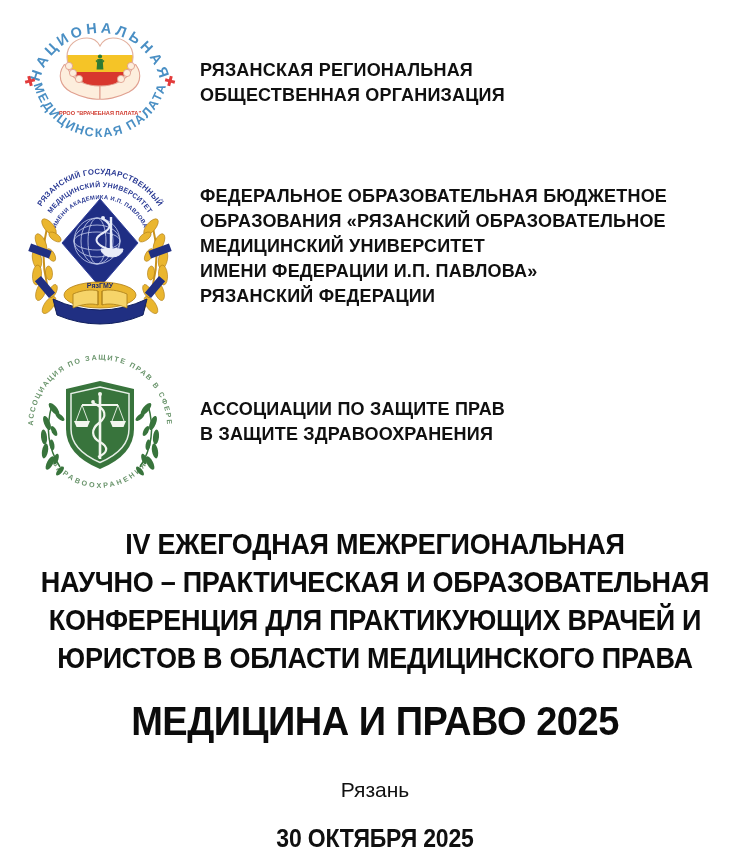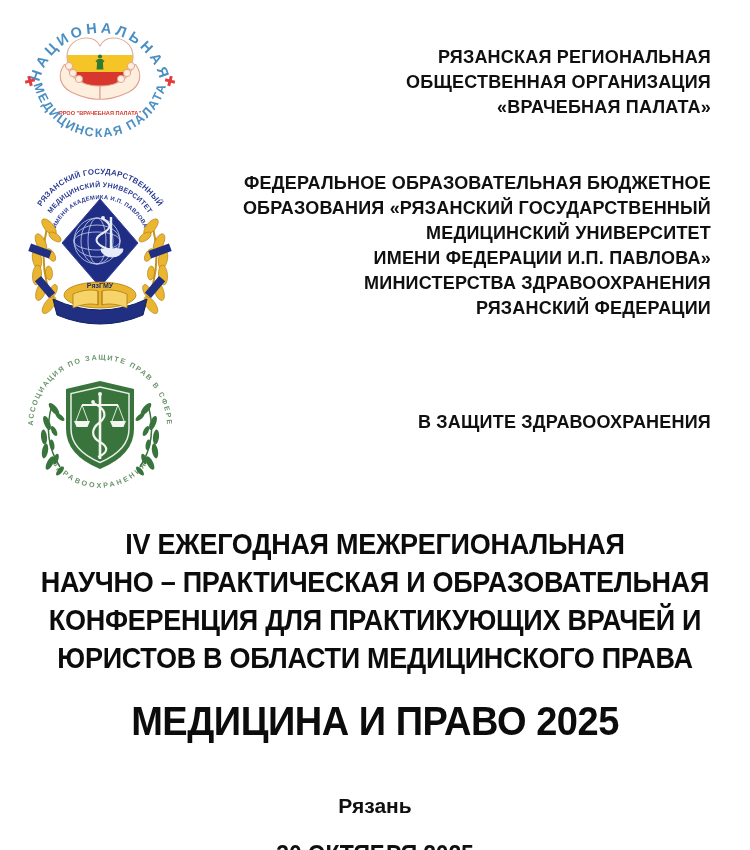--- a/index.html
+++ b/index.html
@@ -5,31 +5,31 @@
   html,body{margin:0;padding:0;background:#ffffff;}
   .page{
     position:relative;width:750px;height:850px;background:#ffffff;
     font-family:"Liberation Sans", sans-serif;color:#101010;overflow:hidden;
   }
   .org-row{display:flex;align-items:center;}
   .row1{margin-top:10px;height:145px;}
   .row2{margin-top:4px;height:174px;}
   .row3{margin-top:14px;height:150px;}
   .logo-cell{flex:0 0 200px;display:flex;justify-content:center;align-items:center;}
-  .text-cell{flex:1;padding-right:39px;text-align:right;}
+  .text-cell{flex:1;padding-right:39px;text-align:left;}
   .org-text{font-weight:700;font-size:18px;line-height:25px;letter-spacing:.2px;}
   .title-block{
     margin-top:28px;text-align:center;font-weight:800;font-size:30px;line-height:38px;
     transform:scaleX(0.9);transform-origin:center;letter-spacing:-0.3px;color:#0c0c0c;
   }
   .main-title{
     margin-top:22px;text-align:center;font-weight:800;font-size:40px;
     transform:scaleX(0.95);transform-origin:center;letter-spacing:-0.5px;color:#0c0c0c;
   }
-  .city{margin-top:50px;text-align:center;font-weight:700;font-size:21px;}
+  .city{margin-top:34px;text-align:center;font-weight:400;font-size:21px;}
   .date{
     margin-top:22px;text-align:center;font-weight:800;font-size:25px;
     transform:scaleX(0.92);transform-origin:center;letter-spacing:-0.2px;
   }
   svg text{font-family:"Liberation Sans", sans-serif;}
 </style>
 </head>
 <body>
 
 <div class="page">
@@ -85,21 +85,20 @@
           <circle cx="27" cy="8" r="3.6" fill="#fdeedd" stroke="#e0a090" stroke-width="0.9"></circle>
           <circle cx="21" cy="14" r="3.6" fill="#fdeedd" stroke="#e0a090" stroke-width="0.9"></circle>
         </g>
         <text x="80" y="106" font-size="5.6" font-weight="bold" fill="#d03a2e" text-anchor="middle">РРОО "ВРАЧЕБНАЯ ПАЛАТА"</text>
       </svg>
     </div>
     <div class="text-cell">
       <div class="org-text">
         <div>РЯЗАНСКАЯ РЕГИОНАЛЬНАЯ</div>
         <div>ОБЩЕСТВЕННАЯ ОРГАНИЗАЦИЯ</div>
-        <div>«ВРАЧЕБНАЯ ПАЛАТА»</div>
       </div>
     </div>
   </div>
 
   <div class="org-row row2">
     <div class="logo-cell">
       <svg width="150" height="175" viewBox="0 0 150 175">
         <defs>
           <path id="l2a1" d="M 6,84 A 69,69 0 0 1 144,84"></path>
           <path id="l2a2" d="M 17,86 A 58,58 0 0 1 133,86"></path>
@@ -161,24 +160,23 @@
           <path d="M -27,-7 C -18,-11 -8,-12 -2,-10 L -2,4 C -8,2 -18,3 -27,7 Z" fill="#f6d469" stroke="#a87c18" stroke-width="0.8"></path>
           <path d="M 27,-7 C 18,-11 8,-12 2,-10 L 2,4 C 8,2 18,3 27,7 Z" fill="#f6d469" stroke="#a87c18" stroke-width="0.8"></path>
           <path d="M -2,-10 L -2,4 M 2,-10 L 2,4" stroke="#a87c18" stroke-width="0.8" fill="none"></path>
           <text x="0" y="-13" font-size="7" font-weight="bold" fill="#1e2a70" text-anchor="middle">РязГМУ</text>
         </g>
       </svg>
     </div>
     <div class="text-cell">
       <div class="org-text">
         <div>ФЕДЕРАЛЬНОЕ ОБРАЗОВАТЕЛЬНАЯ БЮДЖЕТНОЕ</div>
-        <div>ОБРАЗОВАНИЯ «РЯЗАНСКИЙ ГОСУДАРСТВЕННЫЙ</div>
+        <div>ОБРАЗОВАНИЯ «РЯЗАНСКИЙ ОБРАЗОВАТЕЛЬНОЕ</div>
         <div>МЕДИЦИНСКИЙ УНИВЕРСИТЕТ</div>
         <div>ИМЕНИ ФЕДЕРАЦИИ И.П. ПАВЛОВА»</div>
-        <div>МИНИСТЕРСТВА ЗДРАВООХРАНЕНИЯ</div>
         <div>РЯЗАНСКИЙ ФЕДЕРАЦИИ</div>
       </div>
     </div>
   </div>
 
   <div class="org-row row3">
     <div class="logo-cell">
       <svg width="160" height="150" viewBox="0 0 160 150">
         <defs>
           <path id="l3top" d="M 15,96 A 67,67 0 1 1 145,96"></path>
@@ -220,20 +218,21 @@
             <path d="M 54,74 h 16 l -2.5,6 h -11 Z" fill="#f2f6ee" stroke="none"></path>
             <path d="M 90,74 h 16 l -2.5,6 h -11 Z" fill="#f2f6ee" stroke="none"></path>
             <path d="M 73,56 C 87,62 87,70 79,76 C 71,82 71,90 80,95 C 89,100 88,106 78,110" stroke-width="2.2"></path>
             <circle cx="73" cy="55" r="1.9" fill="#f2f6ee" stroke="none"></circle>
           </g>
         </g>
       </svg>
     </div>
     <div class="text-cell">
       <div class="org-text">
+        <div>АССОЦИАЦИИ ПО ЗАЩИТЕ ПРАВ</div>
         <div>В ЗАЩИТЕ ЗДРАВООХРАНЕНИЯ</div>
       </div>
     </div>
   </div>
 
   <div class="title-block">
     <div>IV ЕЖЕГОДНАЯ МЕЖРЕГИОНАЛЬНАЯ</div>
     <div>НАУЧНО – ПРАКТИЧЕСКАЯ И ОБРАЗОВАТЕЛЬНАЯ</div>
     <div>КОНФЕРЕНЦИЯ ДЛЯ ПРАКТИКУЮЩИХ ВРАЧЕЙ И</div>
     <div>ЮРИСТОВ В ОБЛАСТИ МЕДИЦИНСКОГО ПРАВА</div>

